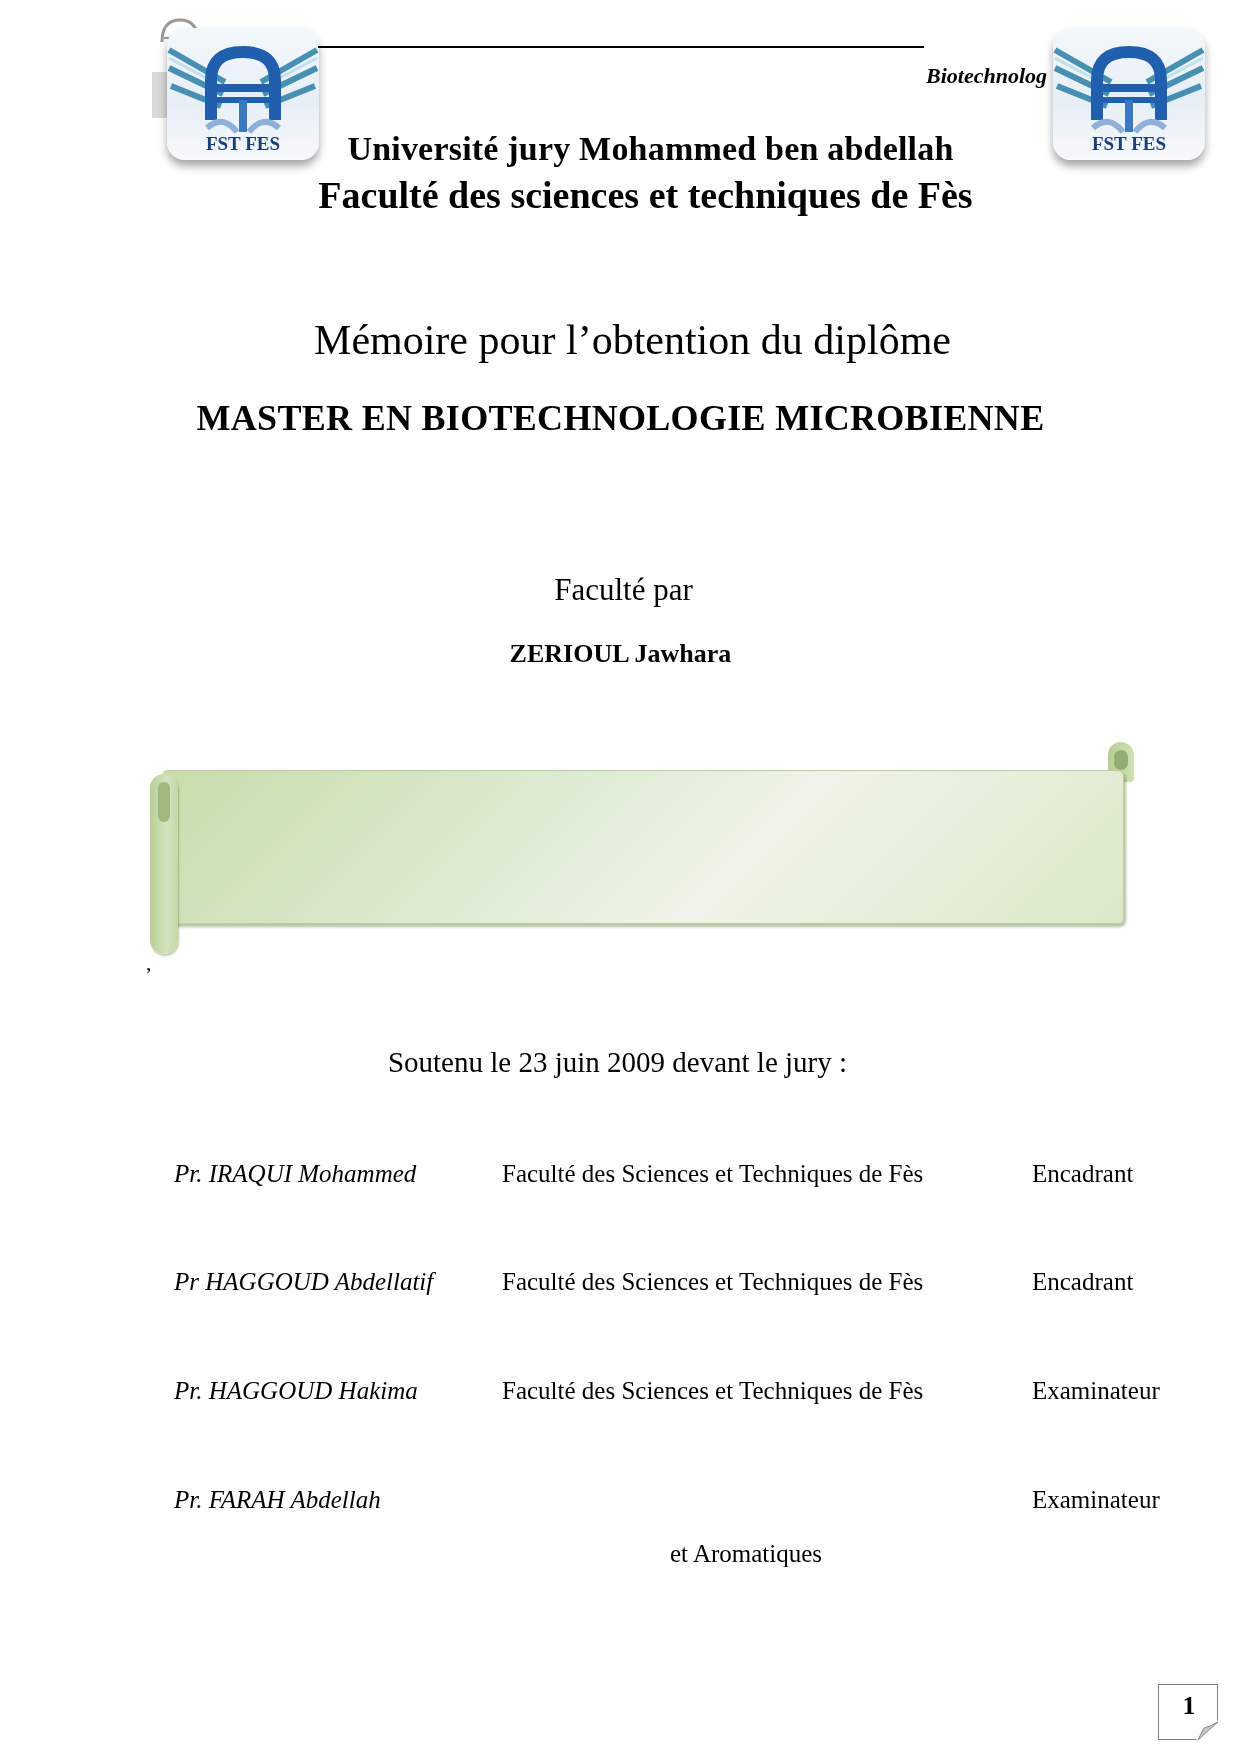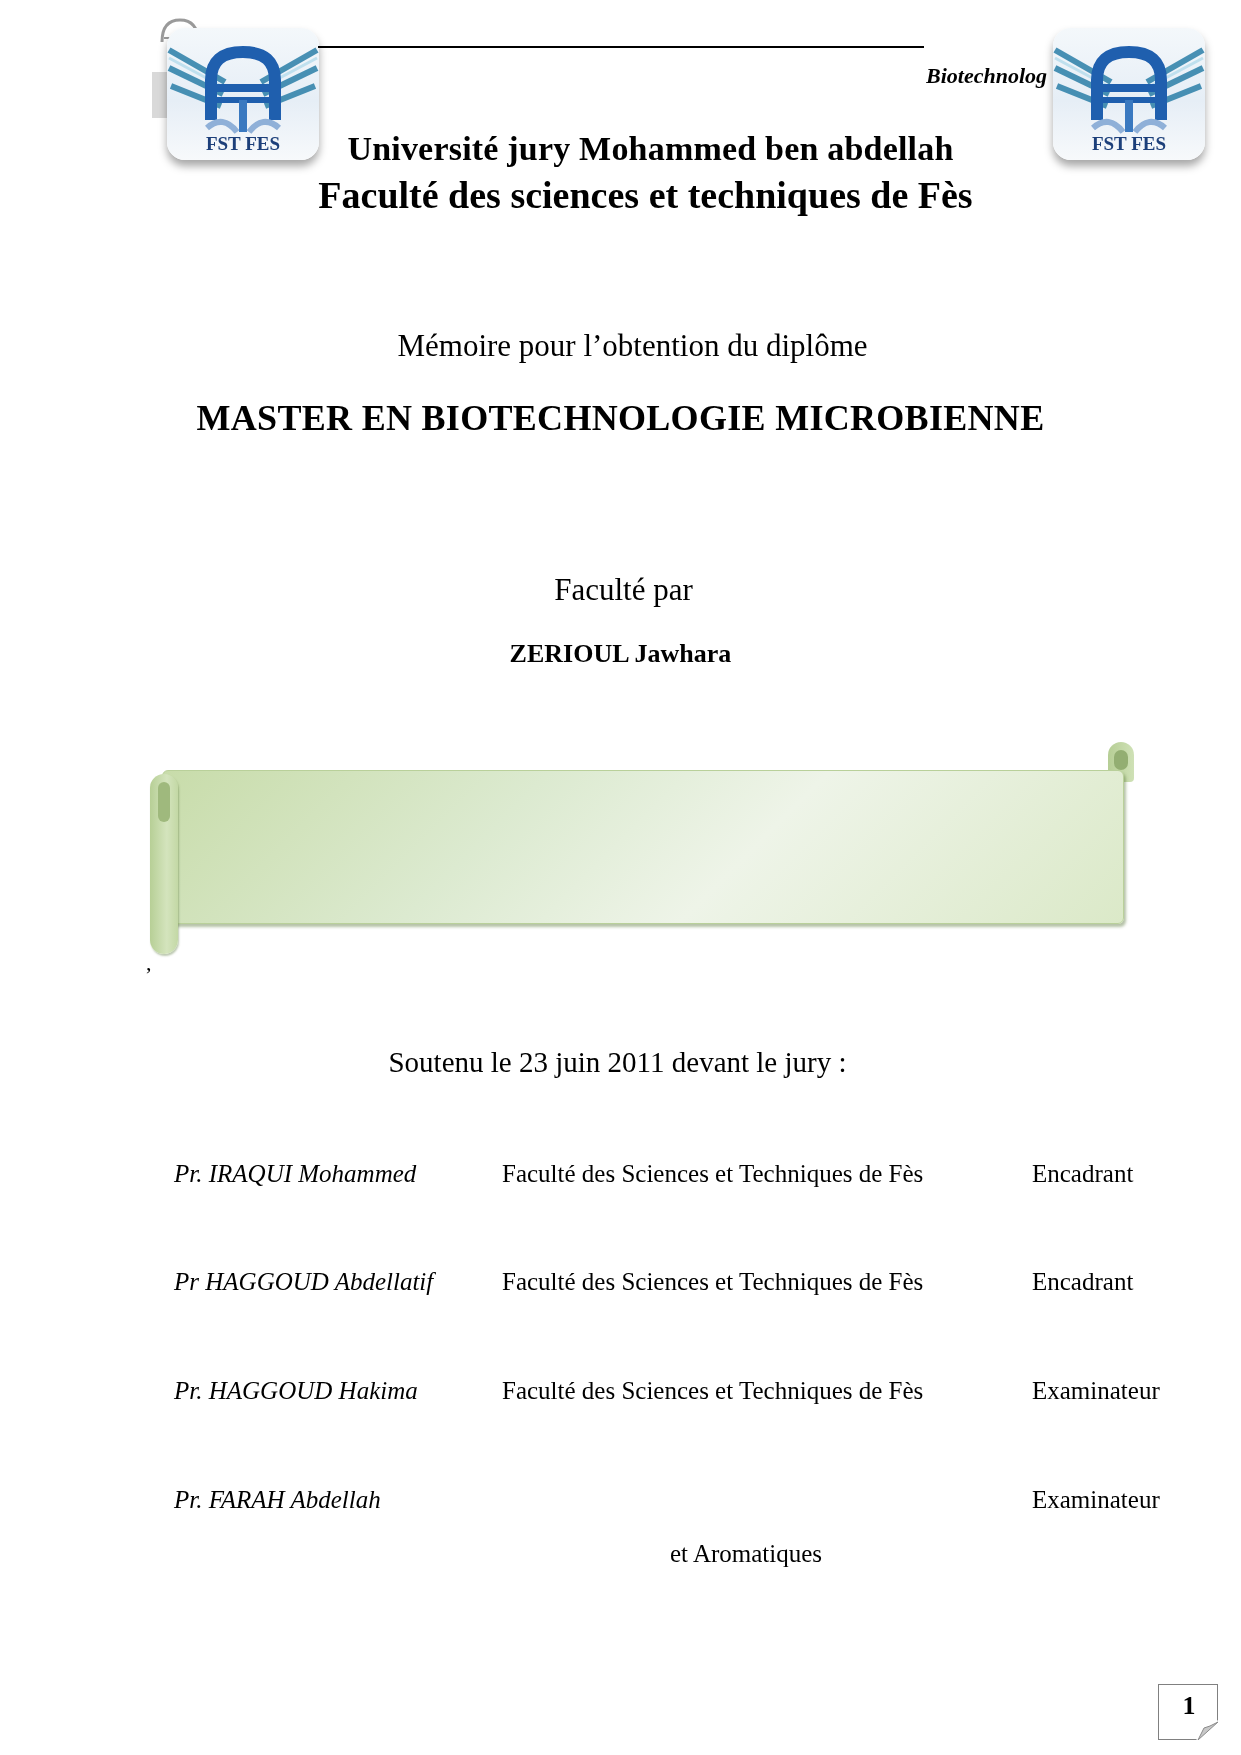--- a/index.html
+++ b/index.html
@@ -12,21 +12,21 @@
   .logo { position: absolute; width: 152px; height: 132px; border-radius: 18px; background: linear-gradient(180deg, #f4f8fb 0%, #e6eef6 55%, #f7f9fb 100%); box-shadow: 0 6px 8px rgba(0,0,0,0.35); overflow: hidden; }
   .logo svg { position: absolute; left: 0; top: 0; }
   .logo-left { left: 167px; top: 28px; }
   .logo-right { left: 1053px; top: 28px; }
   .logo-ghost { position: absolute; left: 152px; top: 12px; width: 60px; height: 110px; }
 
   .uni-line1 { position: absolute; left: 0; width: 1241px; top: 130px; text-align: center; font-family: "Liberation Serif", serif; font-weight: bold; font-size: 34px; letter-spacing: 0.2px; padding-left: 60px; box-sizing: border-box; }
   .uni-line2 { position: absolute; left: 0; width: 1241px; top: 173px; text-align: center; font-family: "Liberation Serif", serif; font-weight: bold; font-size: 38px; padding-left: 50px; box-sizing: border-box; }
 
   .centered { position: absolute; left: 0; width: 1241px; text-align: center; }
-  .memoire { top: 328px; font-size: 31px; padding-left: 24px; box-sizing: border-box; }
+  .memoire { top: 316px; font-size: 42px; padding-left: 24px; box-sizing: border-box; }
   .master { top: 397px; font-size: 36px; font-weight: bold; letter-spacing: 0.3px; box-sizing: border-box; }
   .presente { top: 572px; font-size: 31px; padding-left: 6px; box-sizing: border-box; }
   .author { top: 639px; font-size: 26px; font-weight: bold; box-sizing: border-box; }
 
   
   .scroll-wrap { position: absolute; left: 148px; top: 740px; width: 990px; height: 220px; }
   .scroll-body { position: absolute; left: 14px; top: 30px; width: 960px; height: 152px; border-radius: 6px;
     background: linear-gradient(135deg, #c8dcaa 0%, #dcead0 35%, #eef4e8 60%, #dbe9c8 100%);
     box-shadow: 2px 3px 3px rgba(90,120,60,0.45); border: 1px solid #b9d09a; }
   .scroll-left-curl { position: absolute; left: 2px; top: 34px; width: 28px; height: 180px; border-radius: 14px;
@@ -127,21 +127,21 @@
   <div class="scroll-right-hole"></div>
   <div class="scroll-body"></div>
   <div class="scroll-left-curl"></div>
   <div class="scroll-left-hole"></div>
   <div class="scroll-title">
   </div>
 </div>
 
 <div class="comma">,</div>
 
-<div class="centered soutenu">Soutenu le 23 juin 2011 devant le jury :</div>
+<div class="centered soutenu">Soutenu le 23 juin 2009 devant le jury :</div>
 
 <div class="jury-row" style="top:1160px;">
   <span class="jury-name">Pr. IRAQUI  Mohammed</span>
   <span class="jury-inst">Faculté des Sciences et Techniques de Fès</span>
   <span class="jury-role">Encadrant</span>
 </div>
 <div class="jury-row" style="top:1268px;">
   <span class="jury-name">Pr HAGGOUD Abdellatif</span>
   <span class="jury-inst">Faculté des Sciences et Techniques de Fès</span>
   <span class="jury-role">Encadrant</span>

